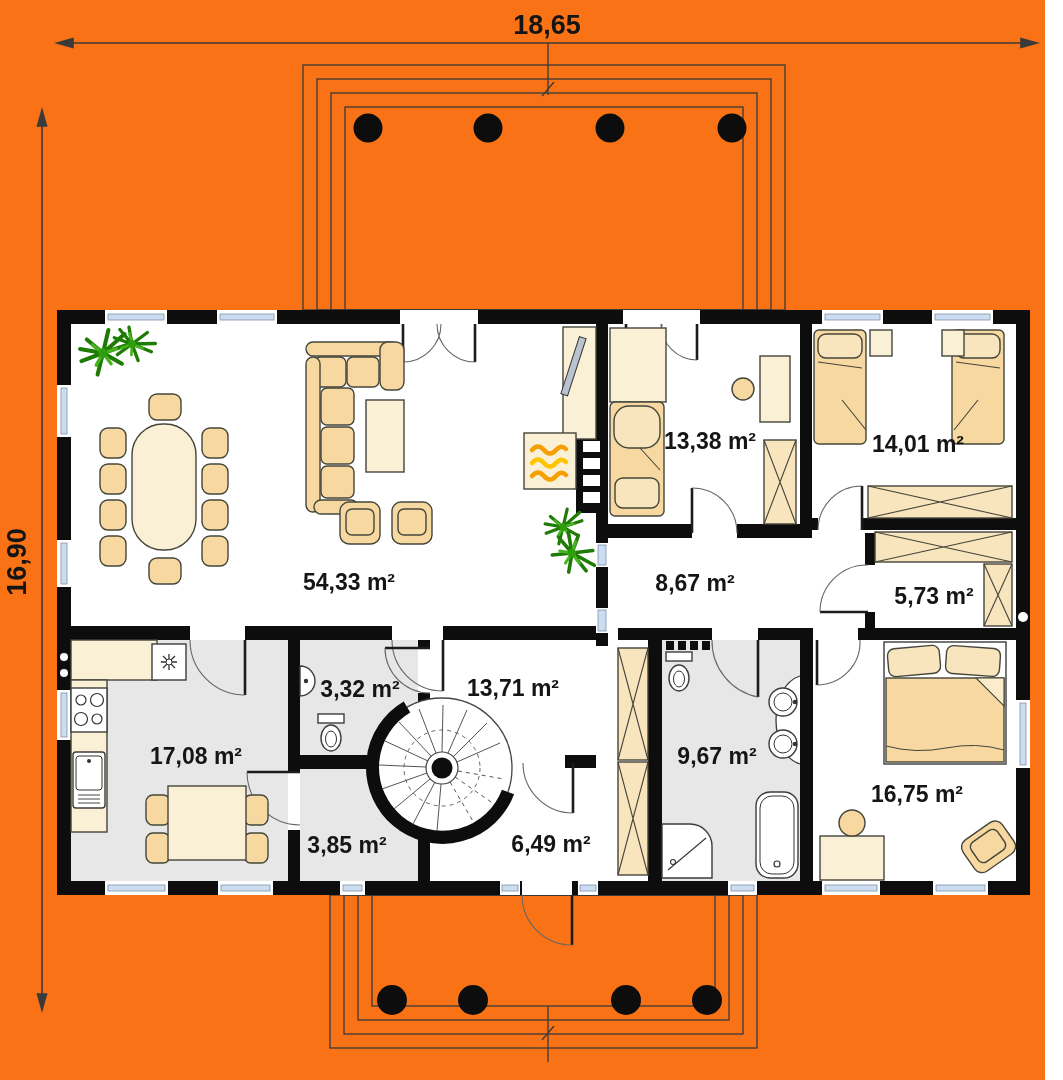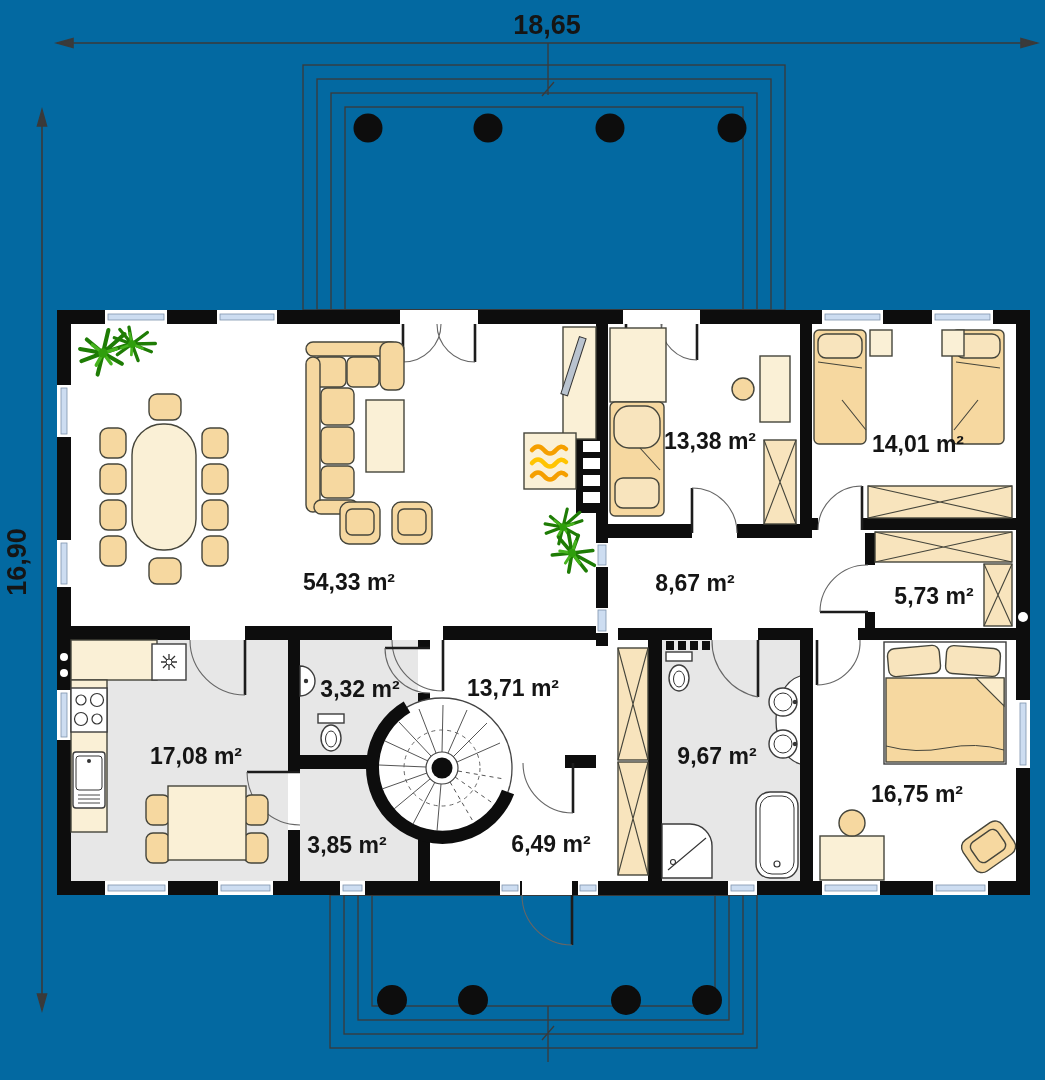--- a/index.html
+++ b/index.html
@@ -1,16 +1,16 @@
 <!DOCTYPE html>
 <html><head>
 <meta charset="utf-8">
 <style>
   html,body{margin:0;padding:0;background:#fff;}
-  #plan-wrap{position:relative;width:1045px;height:1080px;background:#0369a1;overflow:hidden;}
+  #plan-wrap{position:relative;width:1045px;height:1080px;background:#f97316;overflow:hidden;}
   svg{position:absolute;left:0;top:0;}
   .wall{fill:#0d0d0d;}
   .tan{fill:#f6d8a0;stroke:#45453b;stroke-width:1.4;}
   .tanl{fill:#f8e4bd;stroke:#45453b;stroke-width:1.4;}
   .cream{fill:#faf0d6;stroke:#45453b;stroke-width:1.4;}
   .white{fill:#ffffff;stroke:#3c3c3c;stroke-width:1.4;}
   .glass{fill:#cdddf1;stroke:#7e93ad;stroke-width:0.8;}
   .winbox{fill:#ffffff;}
   .gray{fill:#e7e7e7;}
   .thin{fill:none;stroke:#3a3a3a;stroke-width:1.3;}

